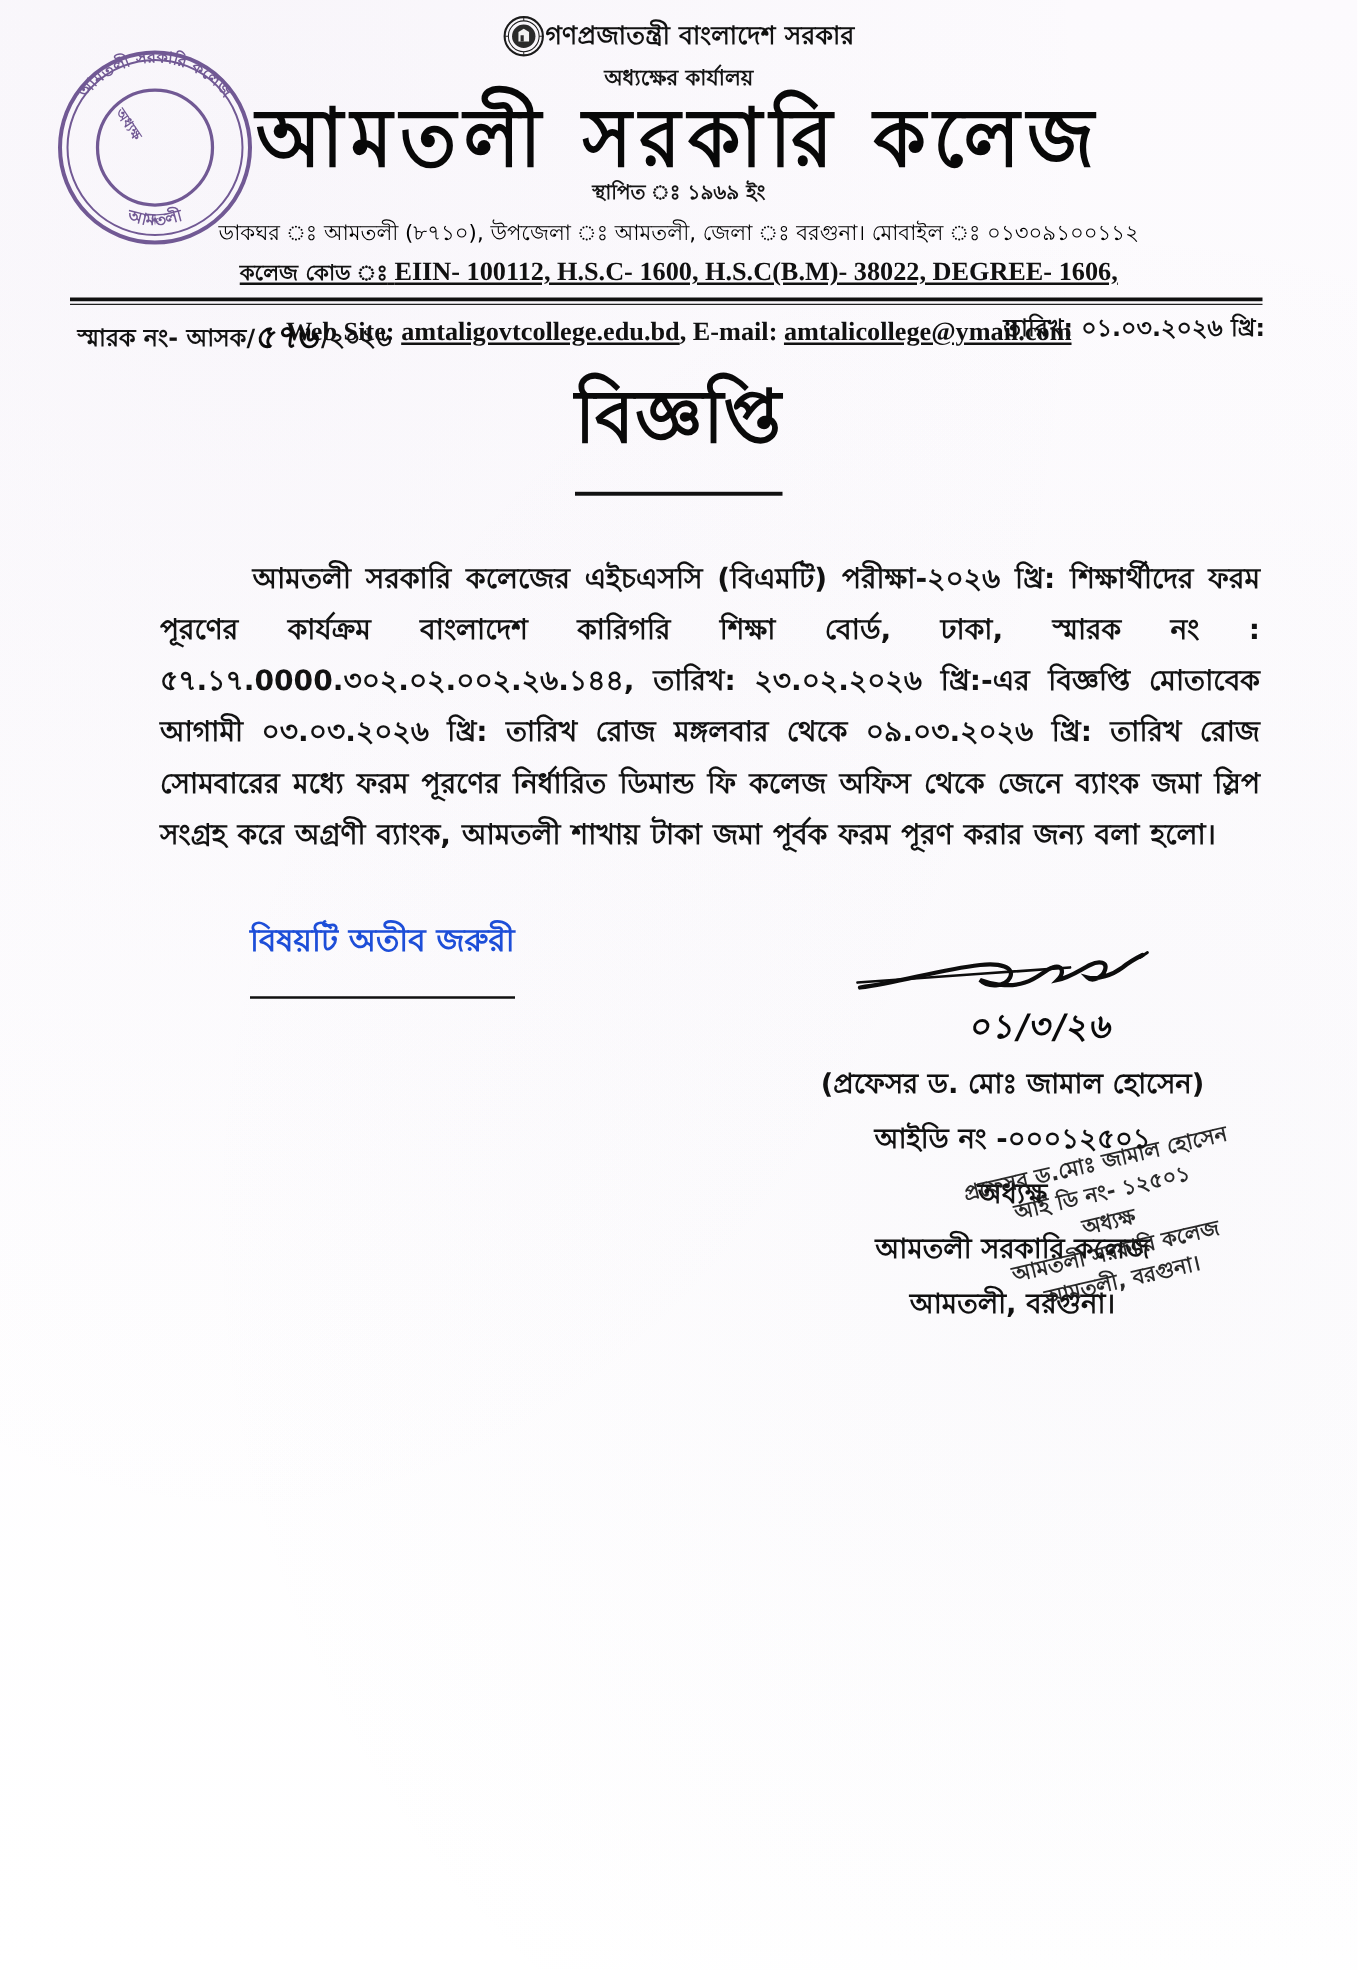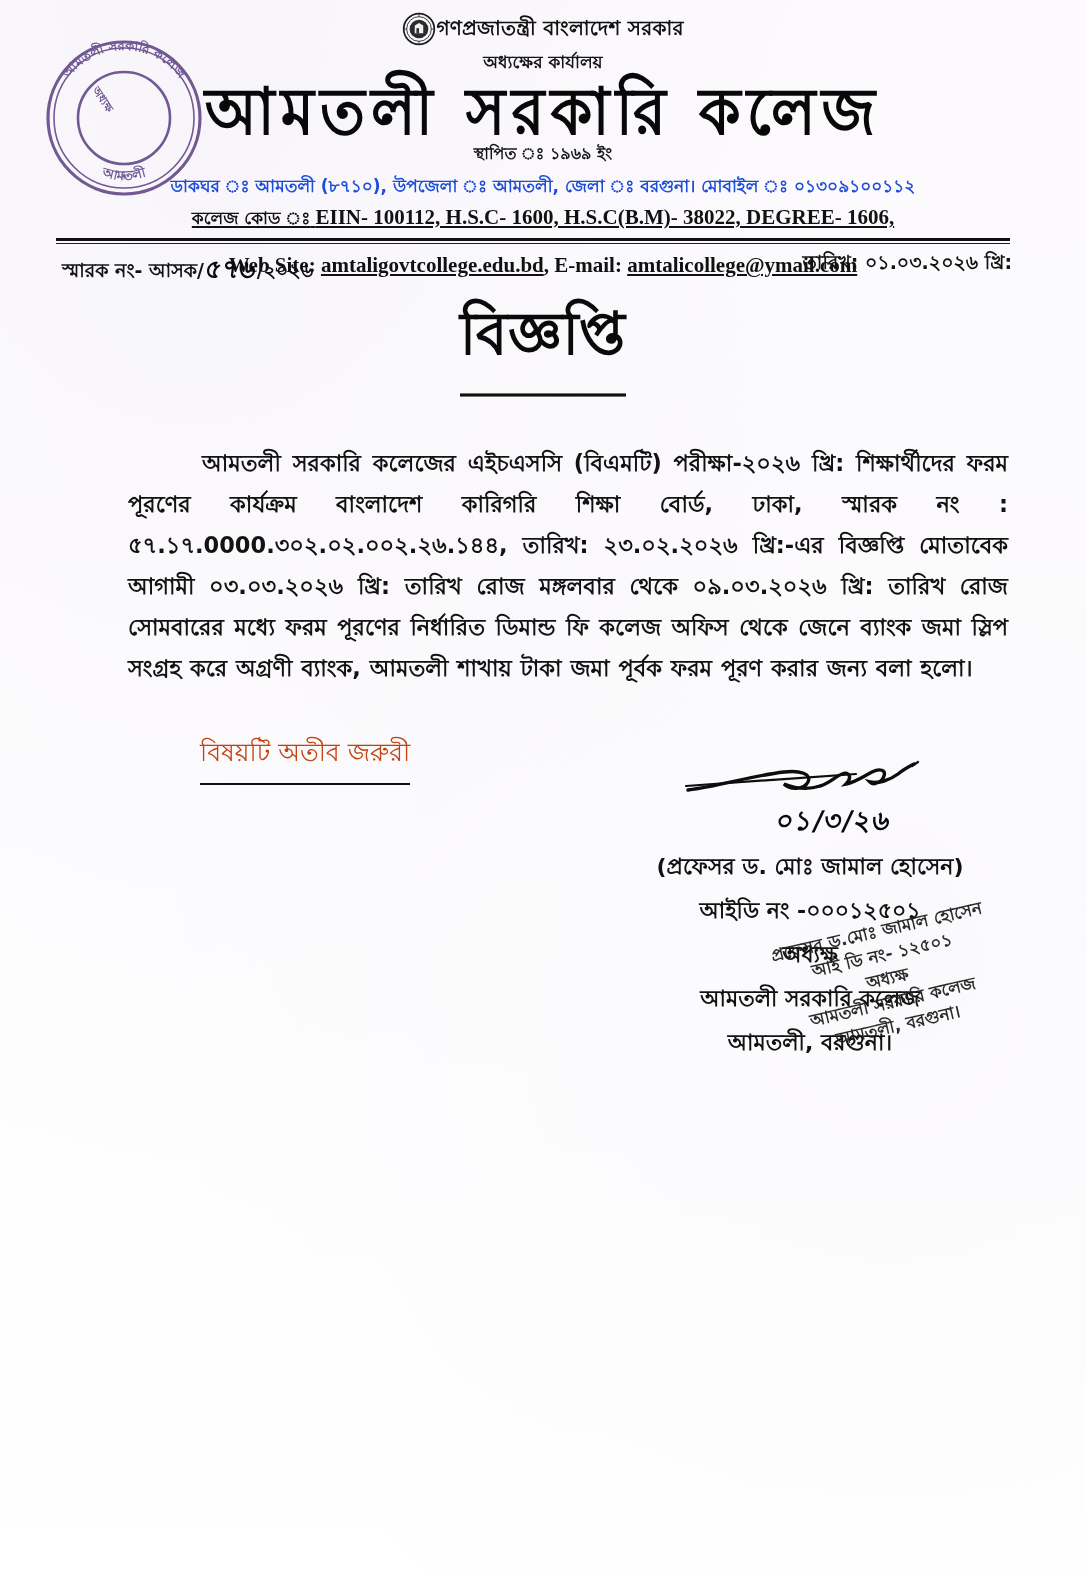--- a/index.html
+++ b/index.html
@@ -74,23 +74,23 @@
   .established {
     font-family: "DejaVu Sans", sans-serif;
     font-size: 16px;
     font-weight: 700;
     margin-top: 0;
     color: #151515;
   }
   .addr-line {
     font-family: "DejaVu Sans", sans-serif;
     font-size: 17px;
-    font-weight: 700;
+    font-weight: 400;
     margin-top: 5px;
-    color: #1d4ed8;
+    color: #000000;
   }
   .code-line {
     font-size: 21px;
     font-weight: 700;
     margin-top: 4px;
     color: #111;
     text-decoration: underline;
   }
   .code-line .bn {
     font-family: "DejaVu Sans", sans-serif;
@@ -178,24 +178,24 @@
     word-spacing: 1px;
   }
 
   
   .urgent {
     position: absolute;
     top: 733px;
     left: 200px;
     font-family: "DejaVu Sans", sans-serif;
     font-size: 25px;
-    font-weight: 400;
-    color: #c2410c;
+    font-weight: 700;
+    color: #1d4ed8;
     border-bottom: 2.5px solid #111;
-    padding-bottom: 7px;
+    padding-bottom: 21px;
   }
 
   
   .sign-block {
     position: absolute;
     top: 760px;
     left: 610px;
     width: 400px;
     text-align: center;
     font-family: "DejaVu Sans", sans-serif;

